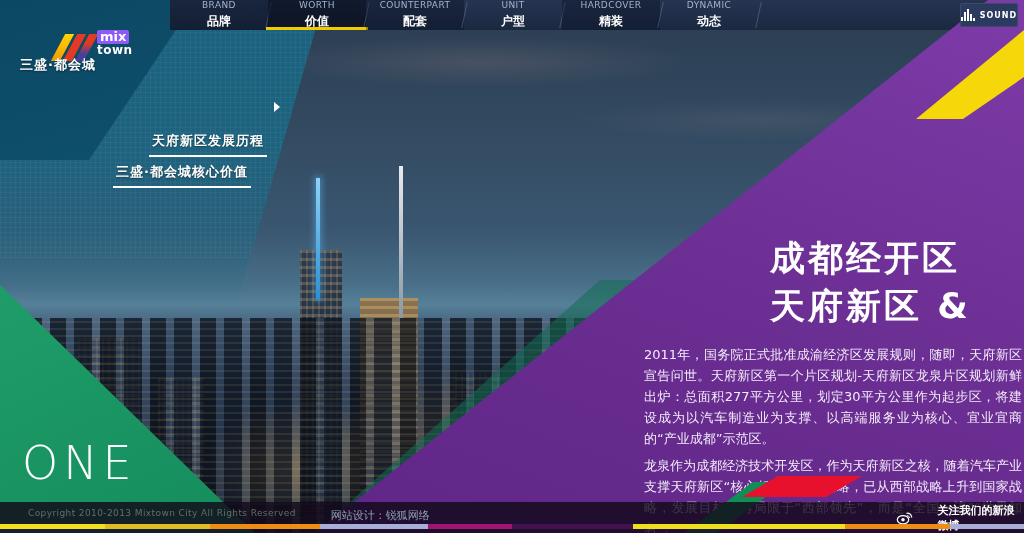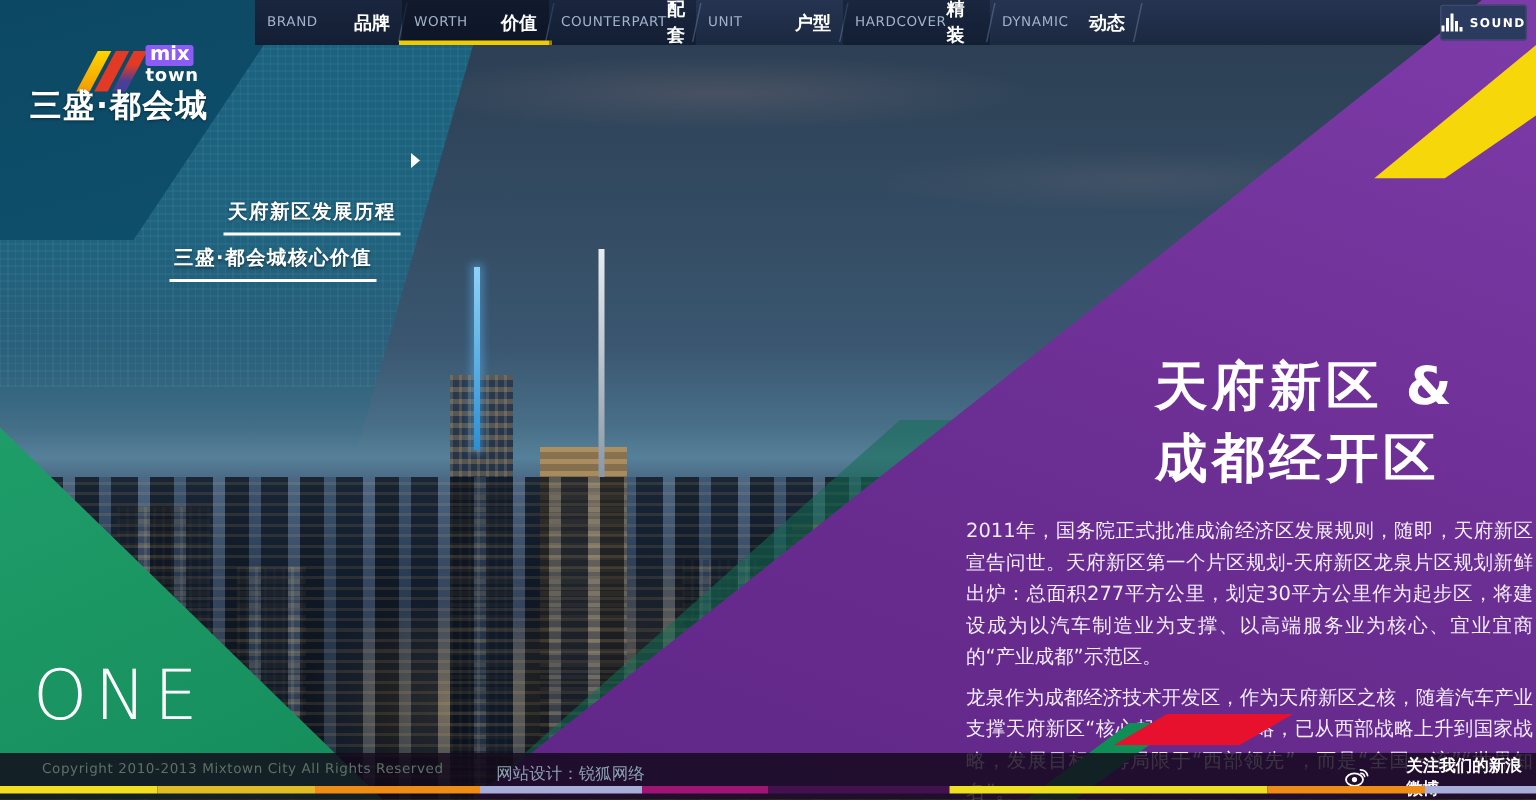--- a/index.html
+++ b/index.html
@@ -62,21 +62,21 @@
     clip-path:polygon(988px 0,1024px 0,1024px 533px,315px 533px);
     background:linear-gradient(200deg,#7d3ba8 0%,#6b2e92 45%,#5c2384 100%);}
   .ystripe{position:absolute;inset:0;z-index:6;
     clip-path:polygon(1024px 30px,1024px 77px,963px 119px,916px 119px);
     background:#f6d70a;}
 
   
   .nav{position:absolute;left:170px;right:0;top:0;height:30px;z-index:4;
     background:linear-gradient(180deg,#263452,#1a2840);display:flex;}
   .tab{position:relative;width:98px;display:flex;align-items:center;justify-content:space-between;
-       padding:0 8px;box-sizing:border-box;cursor:pointer;}
+       padding:0 8px;box-sizing:border-box;cursor:pointer;flex-direction:column;}
   .tab:nth-child(odd){background:rgba(8,16,32,.38);}
   .tab::after{content:"";position:absolute;right:-1px;top:2px;bottom:2px;width:1px;
        background:rgba(150,180,215,.30);transform:skewX(-12deg);}
   .tab .en{font-size:9px;color:#a3b3ca;letter-spacing:.4px;}
   .tab .zh{font-size:12px;font-weight:bold;color:#fff;}
   .tab.active{background:rgba(5,10,22,.62);}
   .tab.active::before{content:"";position:absolute;left:-2px;right:-2px;bottom:0;height:3px;background:#f2ca00;}
 
   
   .sound{position:absolute;left:960px;top:3px;width:58px;height:24px;z-index:9;
@@ -91,21 +91,21 @@
   
   .logo{position:absolute;left:0;top:0;width:170px;height:95px;z-index:9;cursor:pointer;}
   .slashes{position:absolute;left:58px;top:34px;display:flex;gap:3px;transform:skewX(-28deg);}
   .slashes i{display:block;width:9px;height:27px;}
   .slashes i:nth-child(1){background:linear-gradient(180deg,#ffd400,#f49b00);}
   .slashes i:nth-child(2){background:#e23a24;}
   .slashes i:nth-child(3){background:linear-gradient(180deg,#e23a24 35%,#4a3f98 75%);}
   .mixbadge{position:absolute;left:97px;top:30px;background:#8b5cf6;color:#fff;
     font-weight:bold;font-size:13px;line-height:14px;padding:0 3px;border-radius:2px;}
   .townword{position:absolute;left:97px;top:44px;color:#fff;font-weight:bold;font-size:12px;line-height:13px;letter-spacing:.5px;}
-  .brandname{position:absolute;left:20px;top:56px;color:#fff;font-weight:bold;font-size:21px;letter-spacing:1px;
+  .brandname{position:absolute;left:20px;top:56px;color:#fff;font-weight:bold;font-size:13px;letter-spacing:1px;
     text-shadow:0 1px 2px rgba(0,0,0,.45);}
 
   
   .mi{position:absolute;z-index:9;color:#fff;font-weight:bold;font-size:13px;letter-spacing:1px;
       padding:0 3px 5px 3px;border-bottom:2px solid #fff;cursor:pointer;
       text-shadow:0 1px 2px rgba(0,0,0,.45);}
   .mi1{left:184px;top:100px;border-bottom-color:#ffd800;}
   .mi2{left:149px;top:132px;}
   .mi3{left:113px;top:163px;}
   .mi-arrow{position:absolute;left:274px;top:102px;z-index:9;width:0;height:0;
@@ -224,22 +224,22 @@
     <span class="mixbadge">mix</span>
     <span class="townword">town</span>
     <span class="brandname">三盛·都会城</span>
   </div>
 
   <div class="mi-arrow"></div>
   <div class="mi mi2">天府新区发展历程</div>
   <div class="mi mi3">三盛·都会城核心价值</div>
 
   <div class="title">
+    <div>成都经开区</div>
     <div>天府新区 &amp;</div>
-    <div>成都经开区</div>
   </div>
   <div class="paras">
     <p>2011年，国务院正式批准成渝经济区发展规则，随即，天府新区宣告问世。天府新区第一个片区规划-天府新区龙泉片区规划新鲜出炉：总面积277平方公里，划定30平方公里作为起步区，将建设成为以汽车制造业为支撑、以高端服务业为核心、宜业宜商的“产业成都”示范区。</p>
     <p>龙泉作为成都经济技术开发区，作为天府新区之核，随着汽车产业支撑天府新区“核心起步，龙泉谋略，已从西部战略上升到国家战略，发展目标不再局限于“西部领先”，而是“全国一流”“世界知名”。</p>
   </div>
 
   <div class="one">ONE</div>
 
   <div class="flag-green"></div>
   <div class="flag-red"></div>

